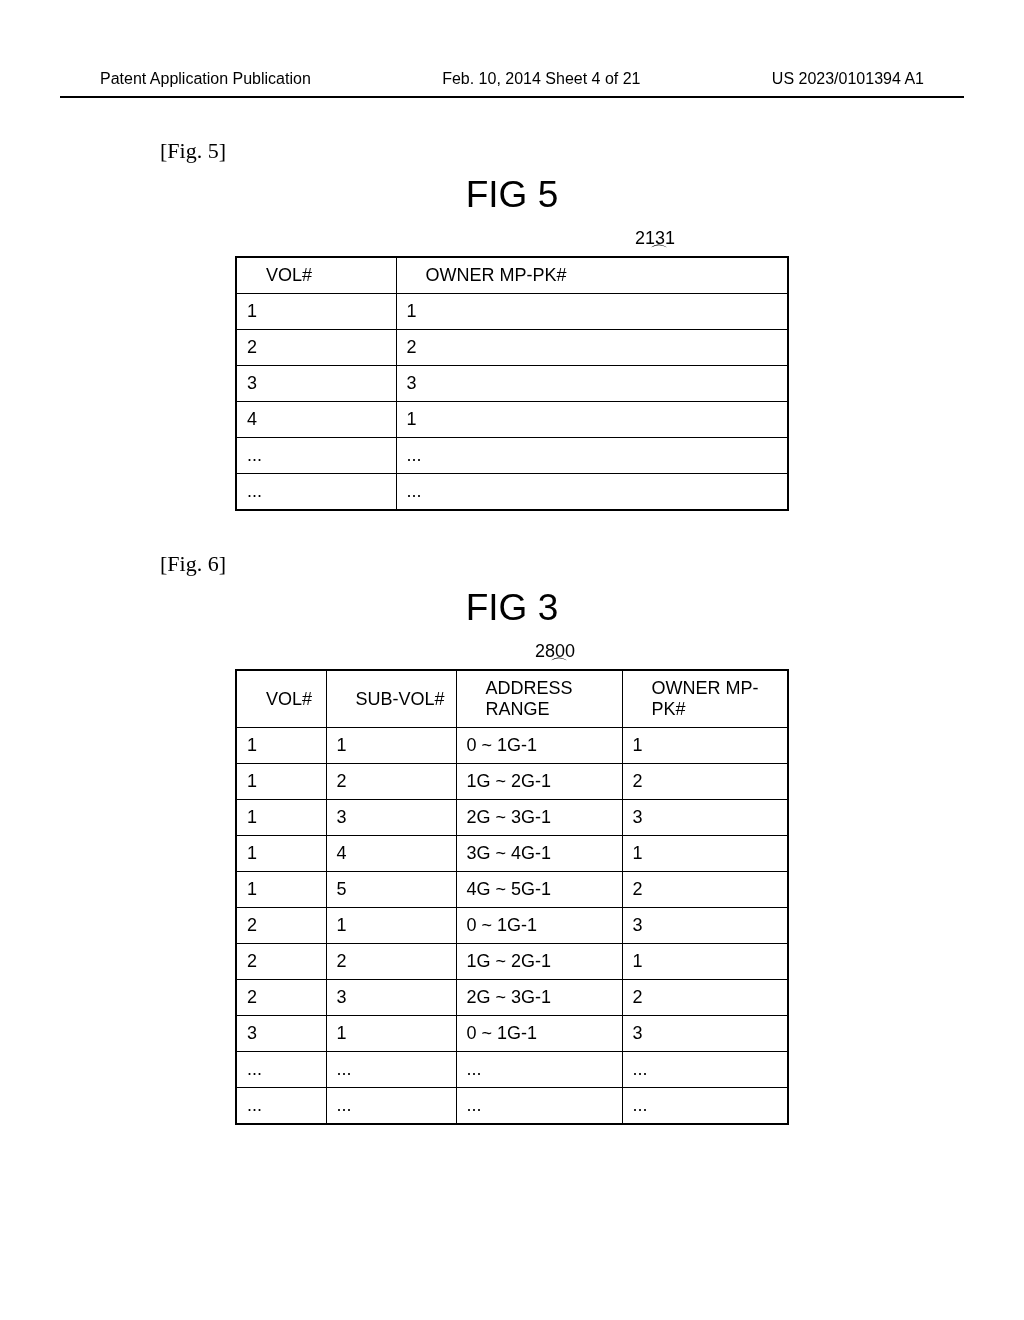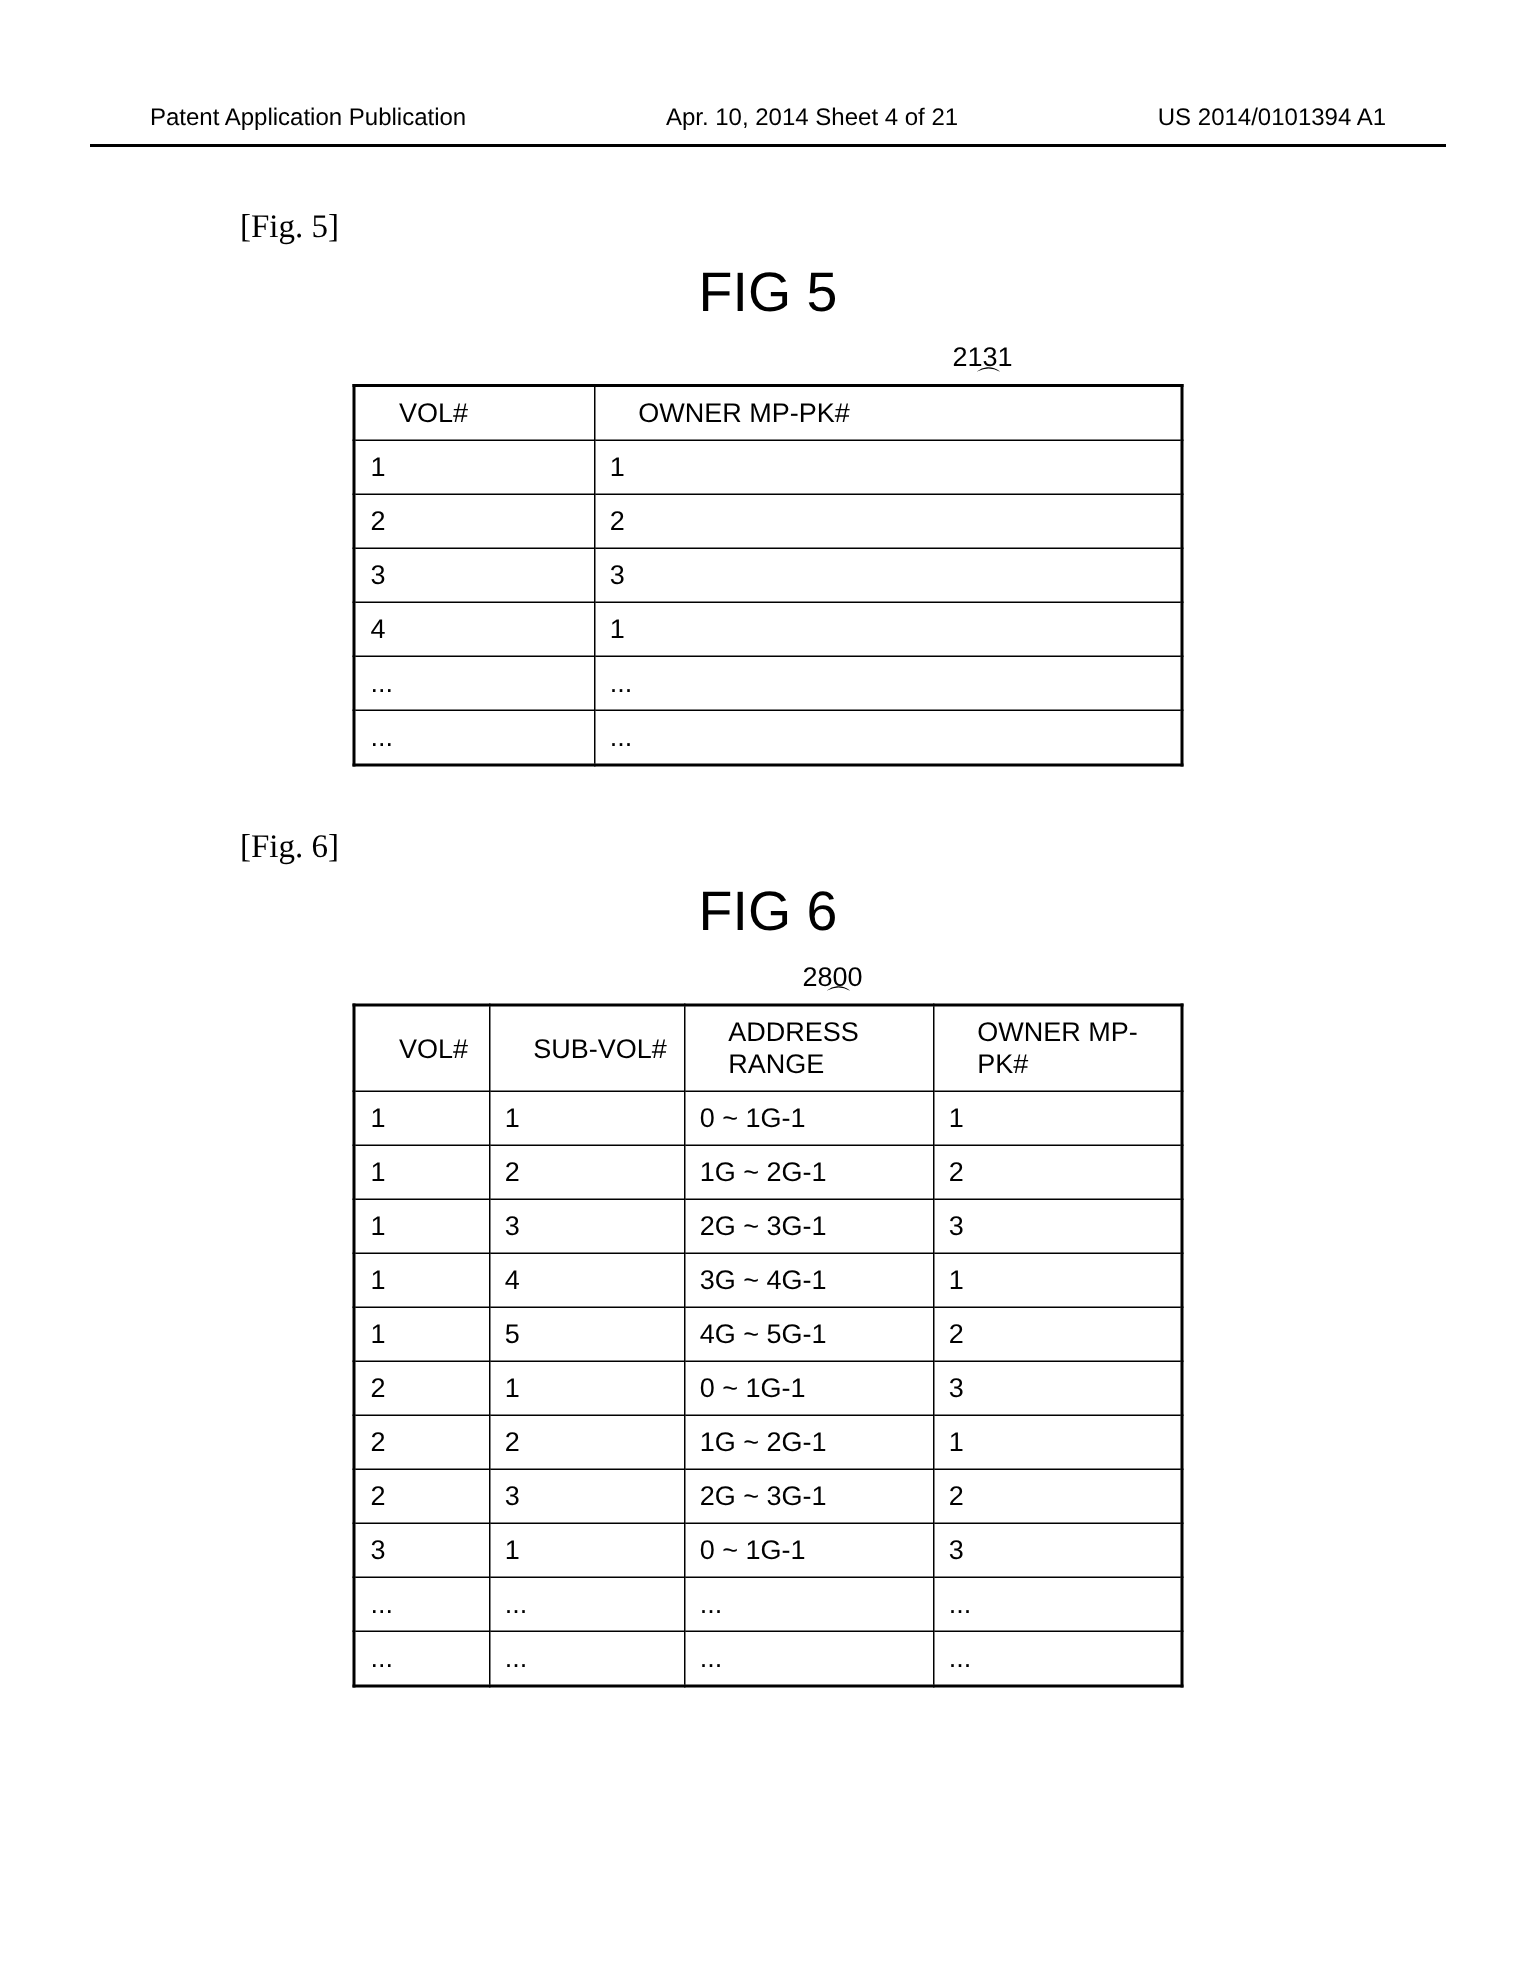--- a/index.html
+++ b/index.html
@@ -64,22 +64,22 @@
   }
   th { font-weight: normal; padding-left: 29px; }
   .col-narrow { width: 90px; }
   .col-mid { width: 130px; }
 </style>
 </head>
 <body>
 
 <div class="header">
   <span>Patent Application Publication</span>
-  <span>Apr. 10, 2014  Sheet 4 of 21</span>
-  <span>US 2014/0101394 A1</span>
+  <span>Feb. 10, 2014  Sheet 4 of 21</span>
+  <span>US 2023/0101394 A1</span>
 </div>
 
 <div class="fig-label">[Fig. 5]</div>
 <div class="fig-title">FIG 5</div>
 
 <div class="diagram-block">
   <span class="ref-label" style="left:400px;">2131</span>
   <span class="ref-mark" style="left:415px;">⌒</span>
   <table>
     <colgroup>
@@ -115,21 +115,21 @@
         </tr>
       <tr>
           <td>...</td>
           <td>...</td>
         </tr>
     </tbody>
   </table>
 </div>
 
 <div class="fig-label">[Fig. 6]</div>
-<div class="fig-title">FIG 6</div>
+<div class="fig-title">FIG 3</div>
 
 <div class="diagram-block">
   <span class="ref-label" style="left:300px;">2800</span>
   <span class="ref-mark" style="left:315px;">⌒</span>
   <table>
     <colgroup>
       <col class="col-narrow">
         <col class="col-mid">
         <col>
         <col>

